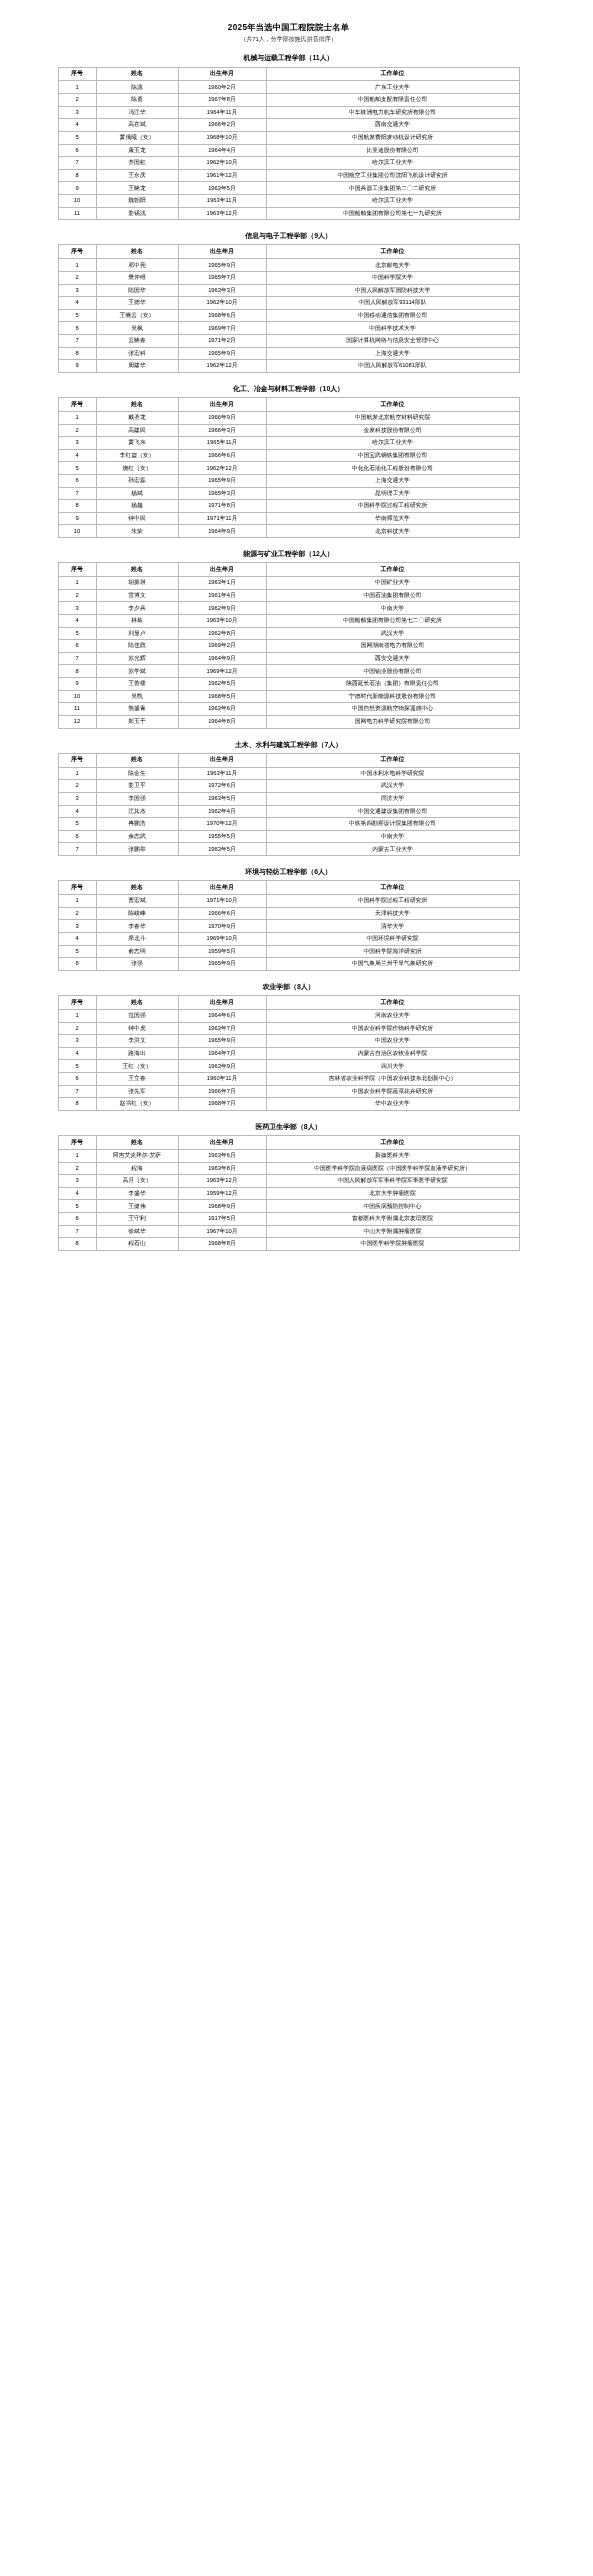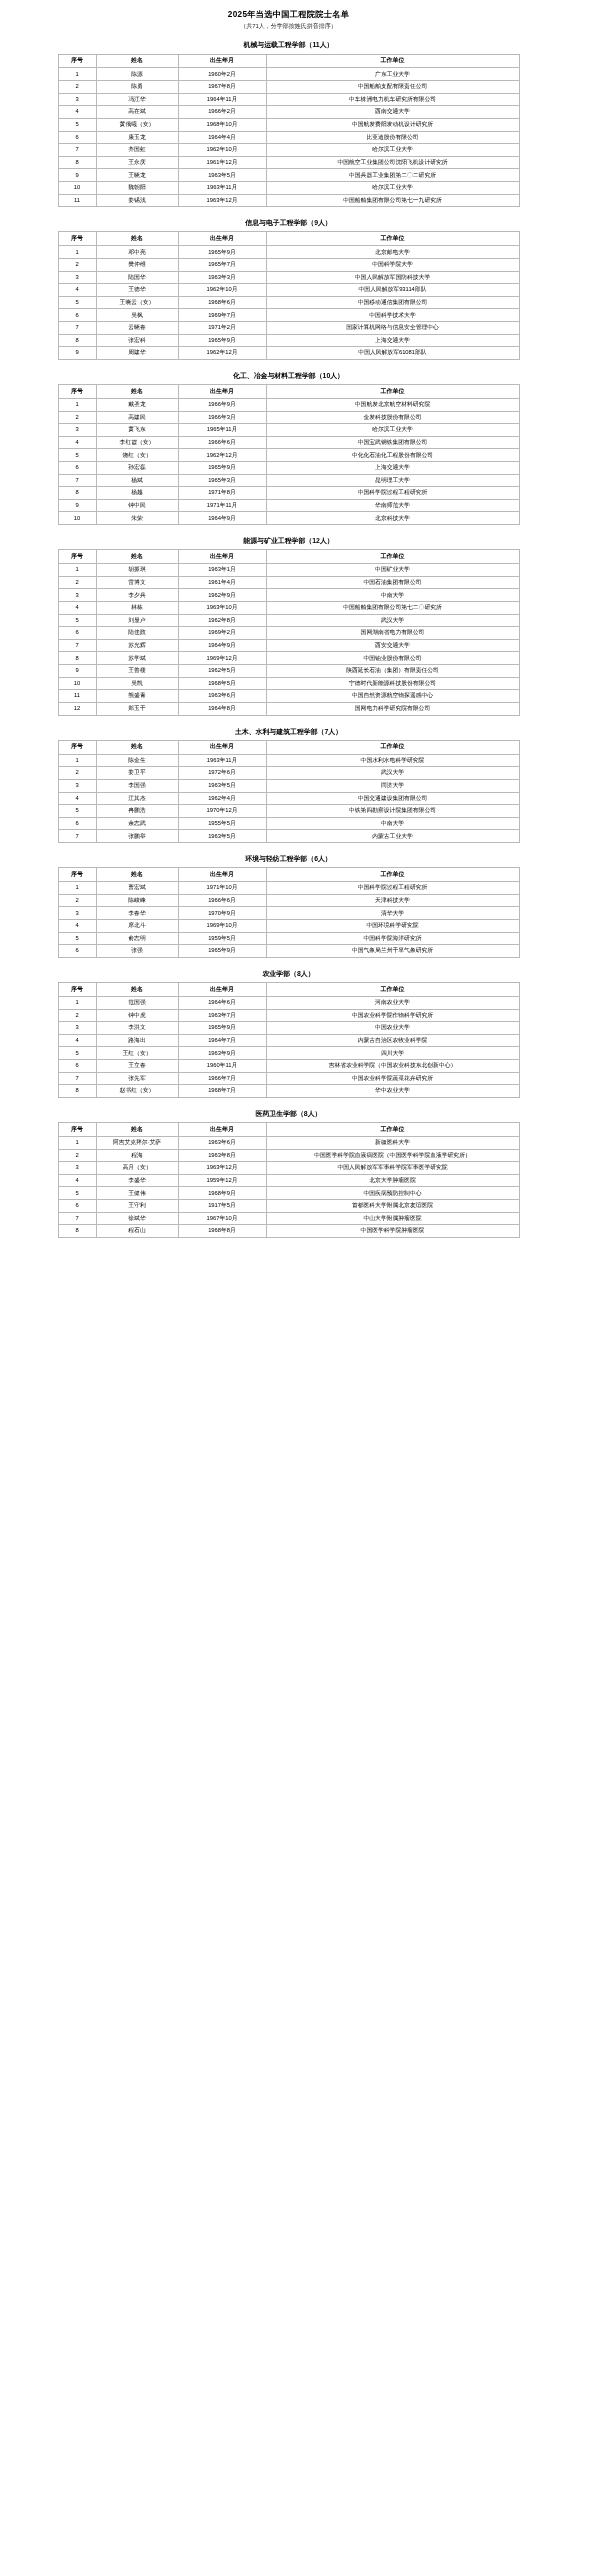--- a/index.html
+++ b/index.html
@@ -7,21 +7,21 @@
     padding: 0;
     background: #ffffff;
   }
   body {
     width: 594px;
     font-family: "Liberation Sans", "DejaVu Sans", sans-serif;
     color: #000000;
   }
   .page {
     width: 577px;
-    padding: 6px 0 11px 0;
+    padding: 19px 0 11px 0;
     box-sizing: border-box;
   }
   .doc-title {
     text-align: center;
     font-size: 8.2px;
     font-weight: bold;
     letter-spacing: 0.3px;
     margin: 3.3px 0 2.2px 0;
   }
   .doc-subtitle {

